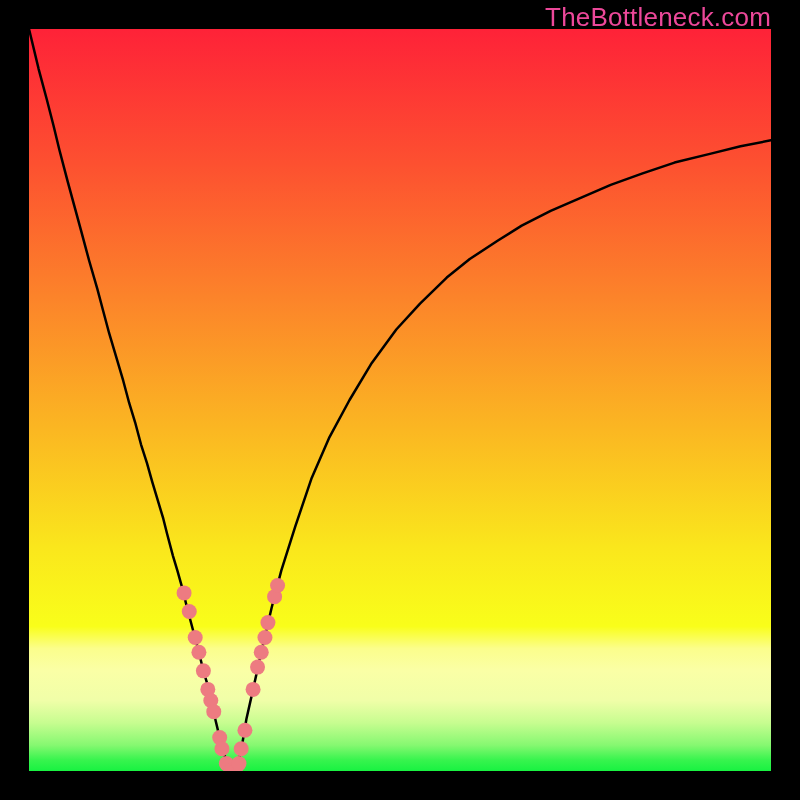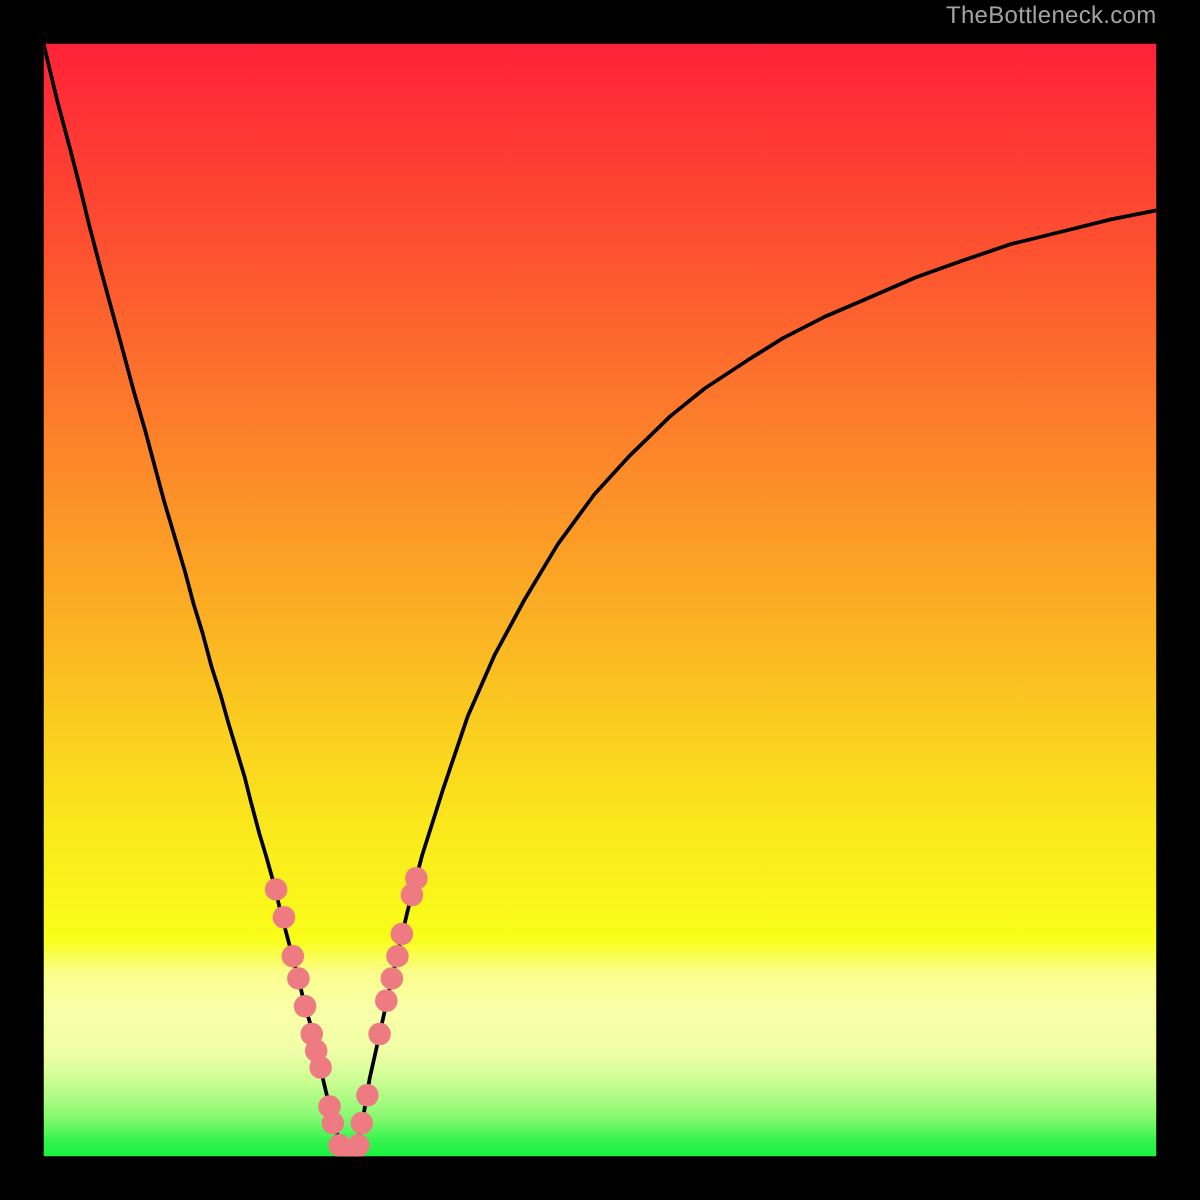--- a/index.html
+++ b/index.html
@@ -23,22 +23,22 @@
     position: absolute;
     box-sizing: border-box;
     overflow: hidden;
   }
   .gradient-bg {
     position: absolute;
     inset: 0;
   }
   .watermark {
     position: absolute;
-    color: #a3a3a3;
-    font-size: 16px;
+    color: #ec4899;
+    font-size: 26px;
     font-weight: 400;
     white-space: nowrap;
     letter-spacing: 0.2px;
   }
   svg.curve {
     position: absolute;
     inset: 0;
     width: 100%;
     height: 100%;
     display: block;

